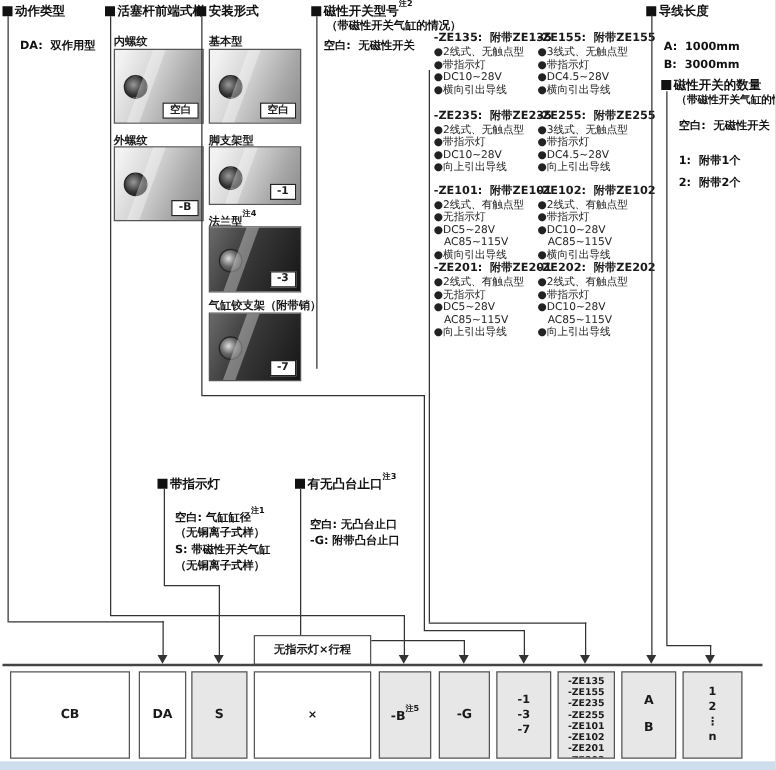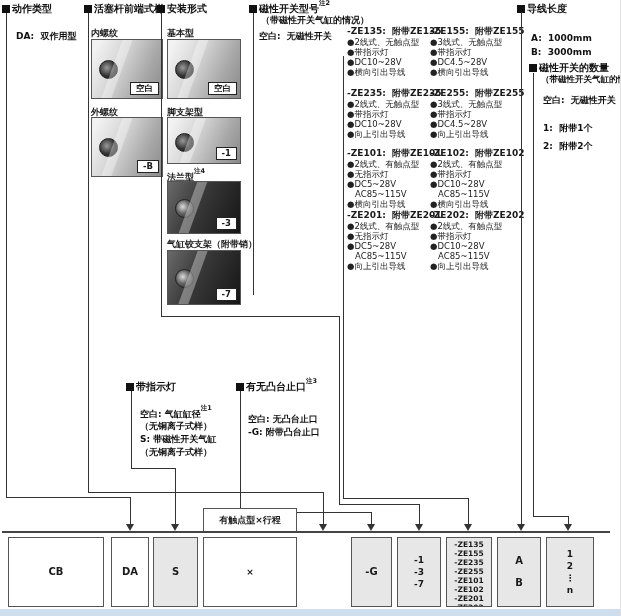--- a/index.html
+++ b/index.html
@@ -204,36 +204,39 @@
 
   <div class="vline" style="left:521px;top:12px;height:512px"></div>
   <div class="arrow" style="left:517px;top:524px"></div>
 
   <div class="vline" style="left:533px;top:73px;height:443px"></div>
   <div class="hline" style="left:533px;top:516px;width:36px"></div>
   <div class="vline" style="left:568px;top:516px;height:8px"></div>
   <div class="arrow" style="left:564px;top:524px"></div>
 
   <div class="blabel" style="left:203px;top:508px;width:94px;height:24px">
-    <span>有触点型×行程</span>
+    <span>无指示灯×行程</span>
   </div>
 
   <div class="rule" style="left:2px;top:531px;width:608px"></div>
 
   <div class="bbox" style="left:8px;width:96px">
       <span class="ln">CB</span>
     </div>
   <div class="bbox" style="left:111px;width:38px">
       <span class="ln">DA</span>
     </div>
   <div class="bbox gray" style="left:153px;width:45px">
       <span class="ln">S</span>
     </div>
   <div class="bbox" style="left:203px;width:94px">
       <span class="ln" style="font-size:9px">×</span>
+    </div>
+  <div class="bbox gray" style="left:303px;width:42px">
+      <span class="ln"><span>-B</span><sup class="sup">注5</sup></span>
     </div>
   <div class="bbox gray" style="left:351px;width:41px">
       <span class="ln">-G</span>
     </div>
   <div class="bbox gray" style="left:397px;width:44px;font-size:9px">
     <span class="ln">-1</span>
     <span class="ln">-3</span>
     <span class="ln">-7</span>
   </div>
   <div class="bbox gray ze-box" style="left:446px;width:46px">

